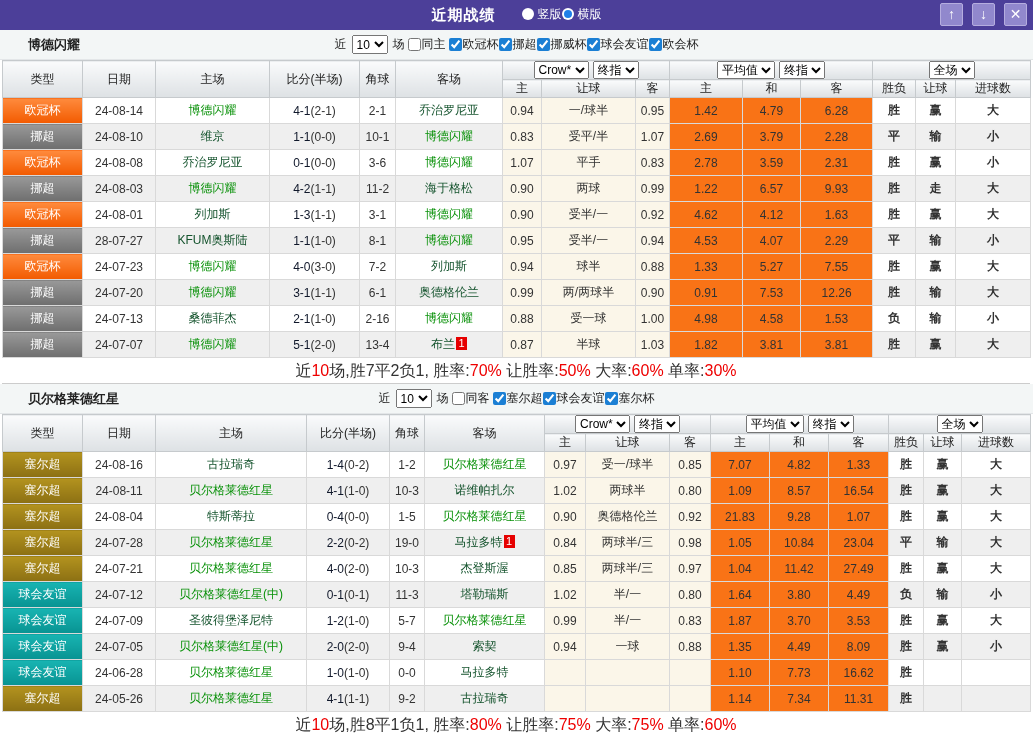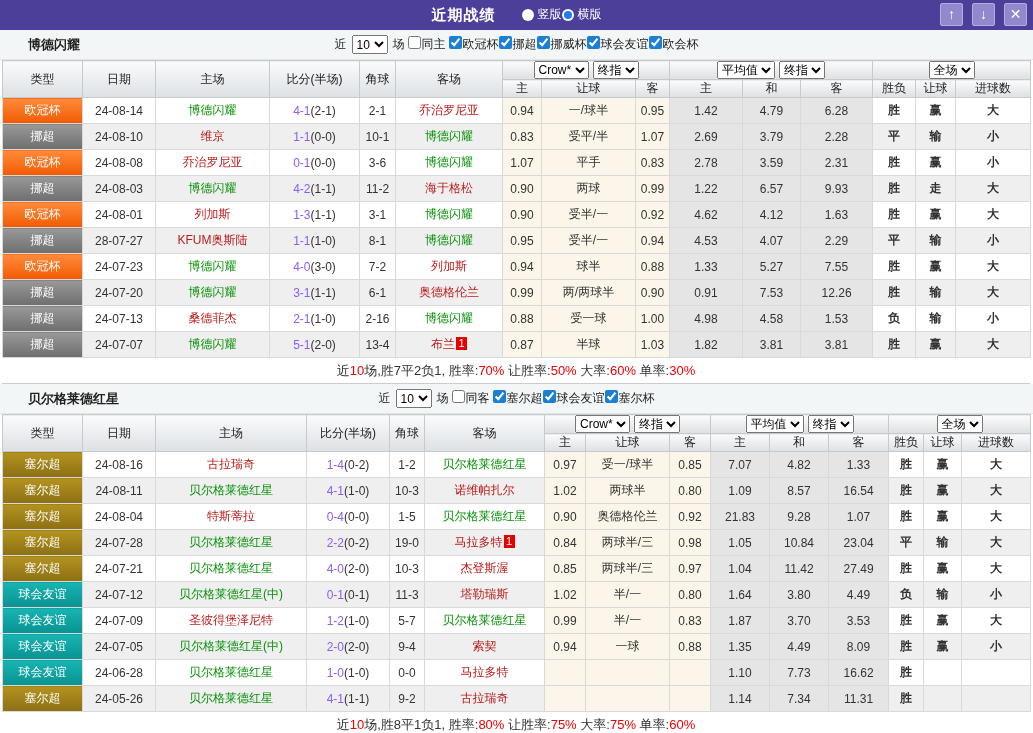--- a/index.html
+++ b/index.html
@@ -1,57 +1,57 @@
 <!DOCTYPE html>
 <html><head>
 <meta charset="utf-8">
 <style>
   html,body{margin:0;padding:0;background:#fff;}
   body{width:1033px;height:733px;overflow:hidden;
        font-family:"Liberation Sans","DejaVu Sans",sans-serif;font-size:12px;color:#333;}
   
   .titlebar{height:30px;background:#4c3f99;position:relative;display:flex;align-items:center;justify-content:center;}
-  .title-group{display:flex;align-items:center;gap:26px;}
+  .title-group{display:flex;gap:26px;}
   .tb-title{color:#fff;font-size:15px;font-weight:bold;letter-spacing:1px;}
   .radio-item{display:inline-flex;align-items:center;gap:4px;color:#fff;font-size:12px;}
   .rdo{width:12px;height:12px;border-radius:50%;background:#fff;display:inline-block;position:relative;}
   .rdo.sel::after{content:"";position:absolute;left:2px;top:2px;right:2px;bottom:2px;background:#1f7fe8;border-radius:50%;}
   .tb-buttons{position:absolute;right:6px;top:3px;display:flex;gap:9px;}
   .tb-btn{width:23px;height:23px;background:#9188cd;border:1px solid #b5addf;border-radius:2px;
           color:#fff;font-weight:bold;font-size:14px;line-height:21px;text-align:center;cursor:pointer;box-sizing:border-box;}
   
   .filter-row{height:30px;background:#f3f6f6;position:relative;display:flex;align-items:center;justify-content:center;border-bottom:1px solid #e3e6e8;box-sizing:border-box;}
   .team-label{position:absolute;left:28px;font-size:13px;font-weight:bold;color:#222;}
   .filters{display:flex;align-items:center;gap:3px;font-size:12px;color:#222;}
   .filters select{font-size:12px;height:19px;margin:0 2px;}
-  .chk,.lg{display:inline-flex;gap:1px;}
+  .chk,.lg{display:inline-flex;align-items:center;gap:1px;}
   input[type=checkbox]{width:13px;height:13px;margin:0;accent-color:#1b7fd4;}
   
   table.grid{border-collapse:collapse;table-layout:fixed;width:1028px;margin-left:2px;}
   .grid th,.grid td{border:1px solid #d9d9d9;text-align:center;overflow:hidden;white-space:nowrap;padding:0;}
   .grid thead th{background:linear-gradient(#fafbfc,#dde1e4);font-weight:normal;color:#222;border-color:#c6cacd;}
   .hr1 th{height:18px;}
   .hr2 th{height:16px;}
   .dd-cell select{font-size:12px;height:18px;margin:0 2px;vertical-align:middle;}
   .grid td{height:25px;font-size:12px;color:#333;background:#fff;}
   tr.alt td{background:#efefef;}
   td.c-type{color:#fff;font-size:12px;}
   td.cream, tr.alt td.cream{background:#fbf6e9;}
-  td.blue, tr.alt td.blue{background:#e5e5e5;}
-  .tm{color:#b91c1c;}
+  td.blue, tr.alt td.blue{background:#f97316;}
+  .tm{color:#14532d;}
   .tm.focus{color:#099109;}
-  .sc{color:#8b5cf6;}
+  .sc{color:#0f172a;}
   .hf{color:#333;}
   .res{font-weight:bold;}
   .rr{color:#e60000;}
   .rg{color:#009900;}
   .rb{color:#2b2bd5;}
   .rcard{display:inline-block;width:11px;height:13px;line-height:13px;background:#e60000;color:#fff;font-size:11px;margin-left:1px;vertical-align:1px;text-align:center;}
   
-  .summary{height:25px;line-height:25px;text-align:center;font-size:13px;background:#fff;border-bottom:1px solid #ccc;}
+  .summary{height:25px;line-height:25px;text-align:center;font-size:16px;background:#fff;border-bottom:1px solid #ccc;}
   .sum-r{color:#ee0000;}
   .sum-k{color:#333;}
 </style>
 </head>
 <body>
 
 <div class="titlebar">
   <div class="title-group">
     <span class="tb-title">近期战绩</span>
     <span><span class="radio-item">

